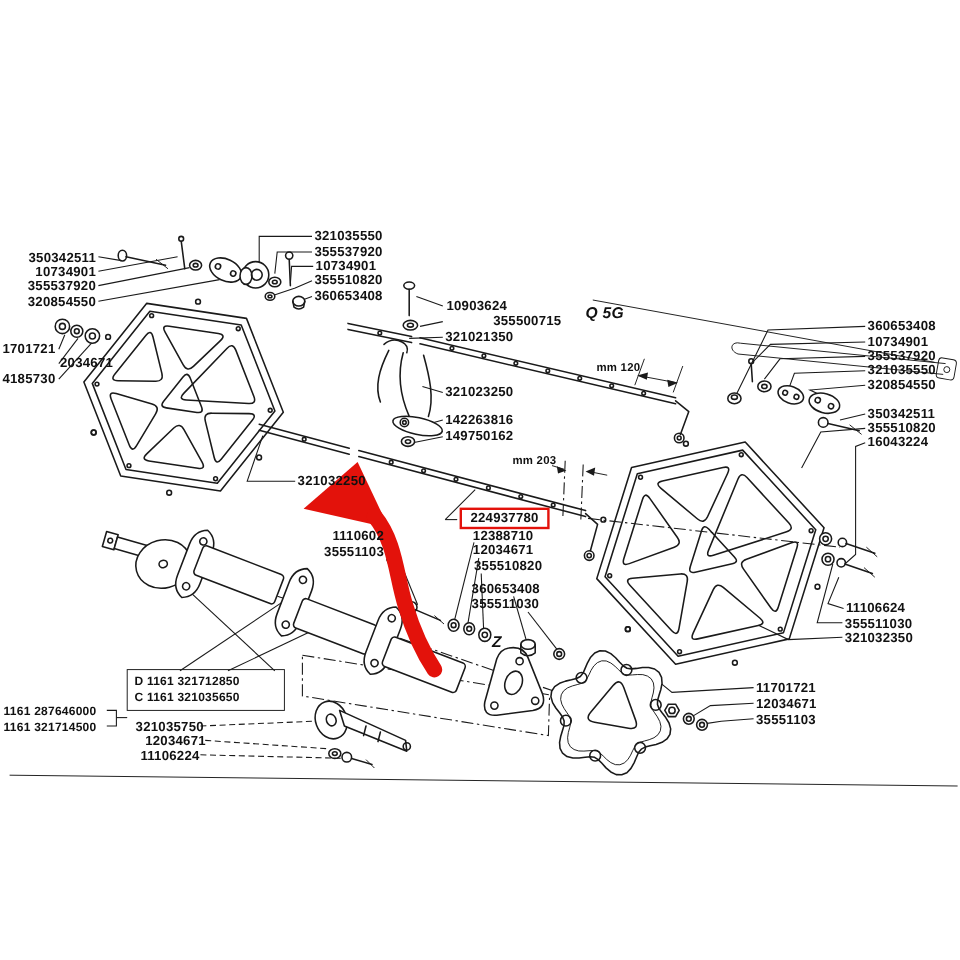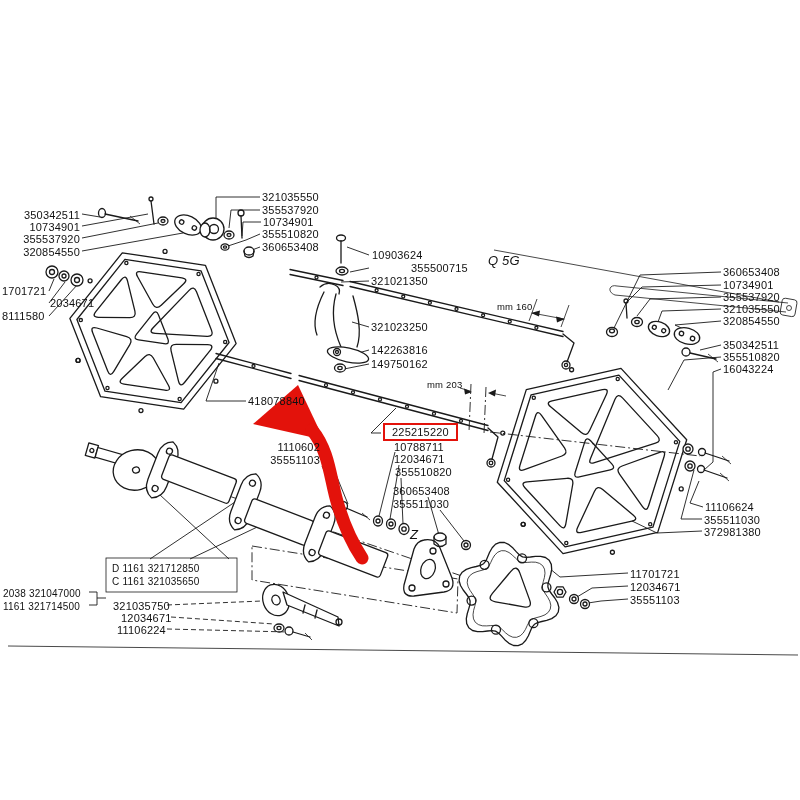--- a/index.html
+++ b/index.html
@@ -9,21 +9,21 @@
   .ln{fill:none;stroke:var(--ink);stroke-width:1.3;stroke-linejoin:round;stroke-linecap:round;}
   .fw{fill:#fff;stroke:var(--ink);stroke-width:1.3;stroke-linejoin:round;}
   .thin{fill:none;stroke:var(--ink);stroke-width:.8;}
   .ldr{fill:none;stroke:var(--ink);stroke-width:.9;}
   .dash{fill:none;stroke:var(--ink);stroke-width:.9;stroke-dasharray:5 3;}
   .chain{fill:none;stroke:var(--ink);stroke-width:.9;stroke-dasharray:10 3 2 3;}
   .ink{fill:var(--ink);}
   .redfill{fill:var(--hl);stroke:none;}
   .redstroke{fill:none;stroke:var(--hl);stroke-width:13;stroke-linecap:round;}
   #labels{position:absolute;left:0;top:0;width:800px;height:800px;}
-  .lbl{position:absolute;font-weight:400;font-size:11px;line-height:12px;color:#111;
+  .lbl{position:absolute;font-weight:700;font-size:11px;line-height:12px;color:#111;
        white-space:nowrap;letter-spacing:.2px;}
   .lbl.r{transform:translateX(-100%);}
   .lbl.it{font-style:italic;font-size:13px;}
   .lbl.dim{font-size:9.5px;}
   .lbl.sub{font-size:10px;}
   .lbl.boxed{border:2px solid var(--hl);padding:1px 7px;}
 </style>
 </head>
 <body>
 
@@ -405,60 +405,60 @@
   </g>
 </svg>
 
 <div id="labels">
       <div class="lbl r" style="left: 80px; top: 209px;">350342511</div>
       <div class="lbl r" style="left: 80px; top: 221px;">10734901</div>
       <div class="lbl r" style="left: 80px; top: 233px;">355537920</div>
       <div class="lbl r" style="left: 80px; top: 246px;">320854550</div>
       <div class="lbl" style="left: 2px; top: 285px;">1701721</div>
       <div class="lbl" style="left: 2px; top: 297px; margin-left: 48px;">2034671</div>
-      <div class="lbl" style="left: 2px; top: 310px;">8111580</div>
+      <div class="lbl" style="left: 2px; top: 310px;">4185730</div>
       <div class="lbl" style="left: 262px; top: 191px;">321035550</div>
       <div class="lbl" style="left: 262px; top: 204px;">355537920</div>
       <div class="lbl" style="left: 263px; top: 216px;">10734901</div>
       <div class="lbl" style="left: 262px; top: 228px;">355510820</div>
       <div class="lbl" style="left: 262px; top: 241px;">360653408</div>
       <div class="lbl" style="left: 372px; top: 249px;">10903624</div>
       <div class="lbl" style="left: 371px; top: 262px; margin-left: 40px;">355500715</div>
       <div class="lbl" style="left: 371px; top: 275px;">321021350</div>
       <div class="lbl" style="left: 371px; top: 321px;">321023250</div>
       <div class="lbl" style="left: 371px; top: 344px;">142263816</div>
       <div class="lbl" style="left: 371px; top: 358px;">149750162</div>
       <div class="lbl it" style="left: 488px; top: 232px; margin-top: 23px;">Q 5G</div>
-      <div class="lbl dim" style="left: 497px; top: 301px;">mm 160</div>
+      <div class="lbl dim" style="left: 497px; top: 301px;">mm 120</div>
       <div class="lbl dim" style="left: 427px; top: 379px;">mm 203</div>
       <div class="lbl" style="left: 723px; top: 266px;">360653408</div>
       <div class="lbl" style="left: 723px; top: 279px;">10734901</div>
       <div class="lbl" style="left: 723px; top: 291px;">355537920</div>
       <div class="lbl" style="left: 723px; top: 303px;">321035550</div>
       <div class="lbl" style="left: 723px; top: 315px;">320854550</div>
       <div class="lbl" style="left: 723px; top: 339px;">350342511</div>
       <div class="lbl" style="left: 723px; top: 351px;">355510820</div>
       <div class="lbl" style="left: 723px; top: 363px;">16043224</div>
-      <div class="lbl" style="left: 248px; top: 395px;">418078840</div>
-      <div class="lbl boxed" style="left: 383px; top: 423px;">225215220</div>
+      <div class="lbl" style="left: 248px; top: 395px;">321032250</div>
+      <div class="lbl boxed" style="left: 383px; top: 423px;">224937780</div>
       <div class="lbl r" style="left: 320px; top: 441px;">1110602</div>
       <div class="lbl r" style="left: 320px; top: 454px;">35551103</div>
-      <div class="lbl" style="left: 394px; top: 441px;">10788711</div>
+      <div class="lbl" style="left: 394px; top: 441px;">12388710</div>
       <div class="lbl" style="left: 394px; top: 453px;">12034671</div>
       <div class="lbl" style="left: 395px; top: 466px;">355510820</div>
       <div class="lbl" style="left: 393px; top: 485px;">360653408</div>
       <div class="lbl" style="left: 393px; top: 498px;">355511030</div>
       <div class="lbl it" style="left: 410px; top: 529px;">Z</div>
       <div class="lbl" style="left: 705px; top: 501px;">11106624</div>
       <div class="lbl" style="left: 704px; top: 514px;">355511030</div>
-      <div class="lbl" style="left: 704px; top: 526px;">372981380</div>
+      <div class="lbl" style="left: 704px; top: 526px;">321032350</div>
       <div class="lbl" style="left: 630px; top: 568px; text-align: right;">11701721</div>
       <div class="lbl" style="left: 630px; top: 581px;">12034671</div>
       <div class="lbl" style="left: 630px; top: 594px;">35551103</div>
       <div class="lbl sub" style="left: 112px; top: 563px;">D 1161 321712850</div>
       <div class="lbl sub" style="left: 112px; top: 576px;">C 1161 321035650</div>
-      <div class="lbl sub" style="left: 3px; top: 588px;">2038 321047000</div>
+      <div class="lbl sub" style="left: 3px; top: 588px;">1161 287646000</div>
       <div class="lbl sub" style="left: 3px; top: 601px;">1161 321714500</div>
       <div class="lbl" style="left: 113px; top: 600px;">321035750</div>
       <div class="lbl" style="left: 121px; top: 612px;">12034671</div>
       <div class="lbl" style="left: 117px; top: 624px;">11106224</div>
     </div>
 </div>
 
 </body></html>

